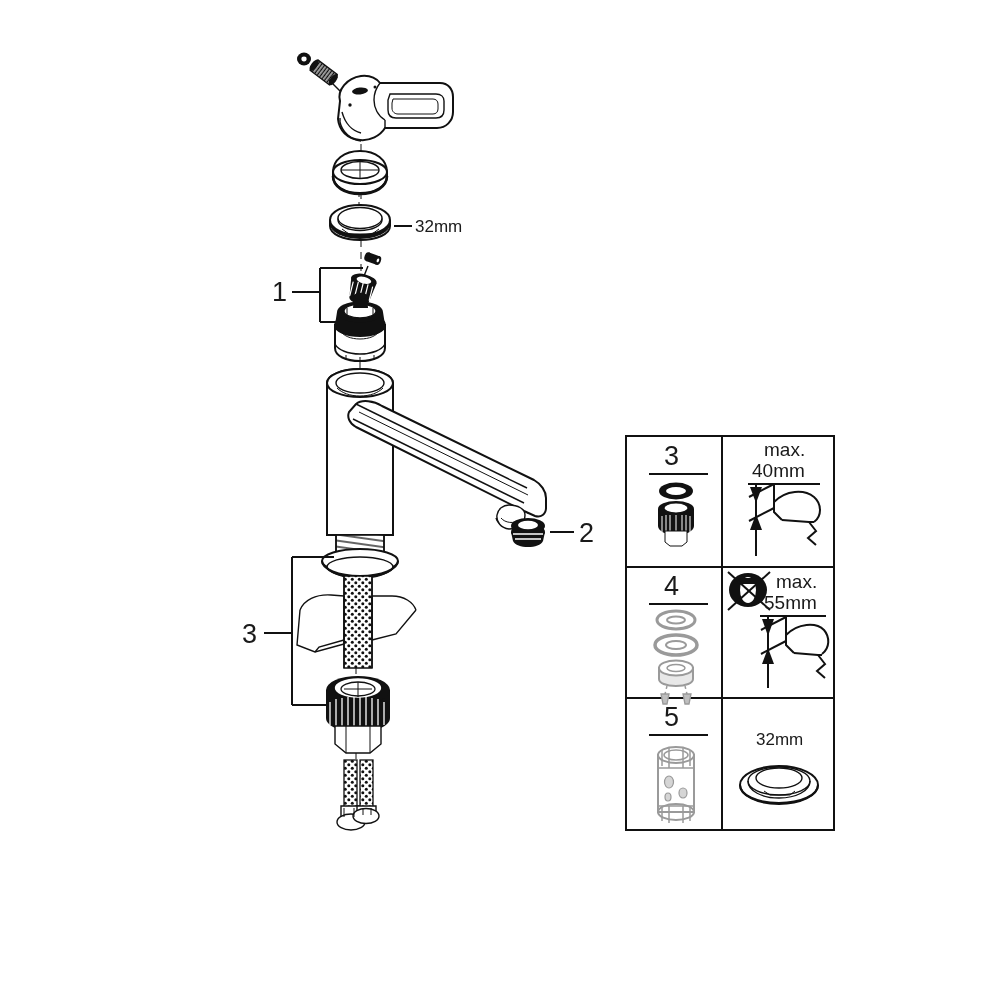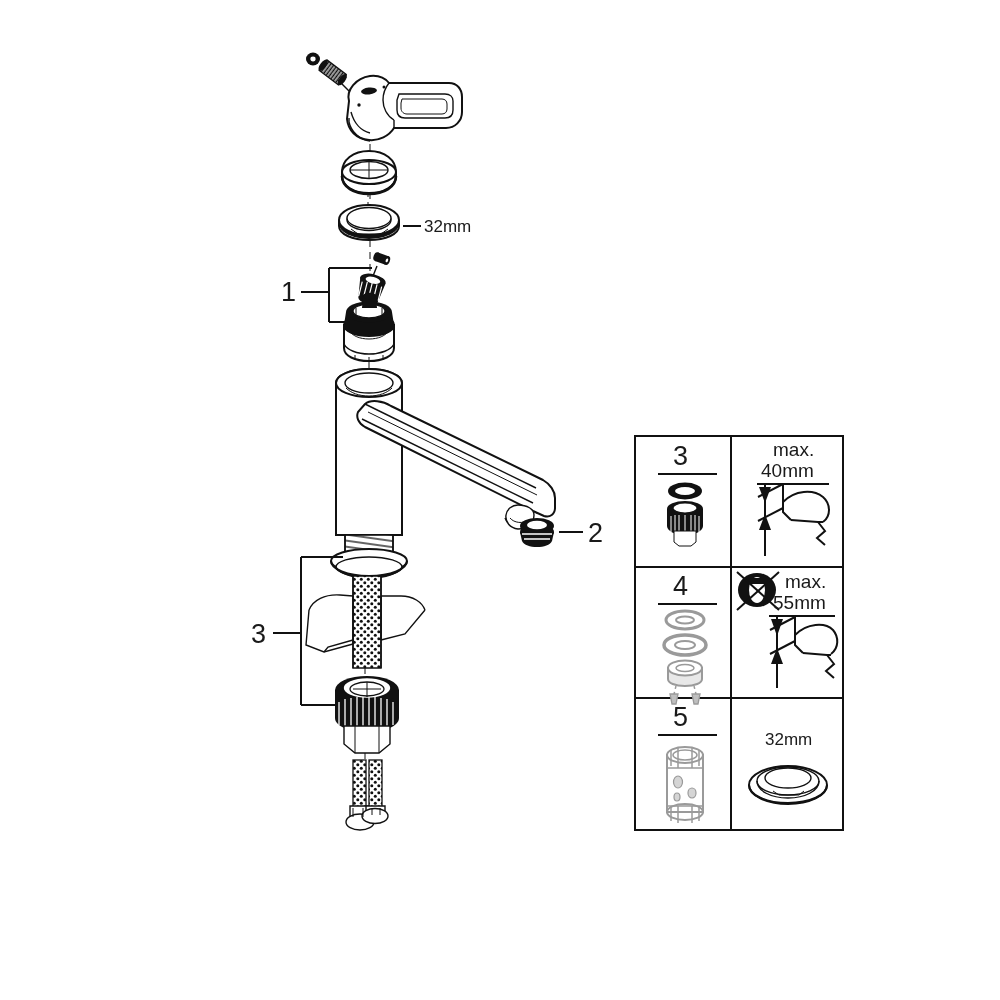--- a/index.html
+++ b/index.html
@@ -9,21 +9,21 @@
   }
   body {
     width: 1000px; height: 1000px;
     position: relative;
     overflow: hidden;
     font-family: "Liberation Sans", sans-serif;
     color: #1a1a1a;
   }
   #stage {
     position: absolute;
-    left: 13px; top: 0;
+    left: 4px; top: 0;
     width: 940px; height: 1000px;
   }
   svg { display: block; }
   .lbl {
     font-family: "Liberation Sans", sans-serif;
     fill: #1a1a1a;
   }
   .callout-num { font-size: 27px; }
   .dim-txt { font-size: 17px; }
   .panel-num { font-size: 27px; }

